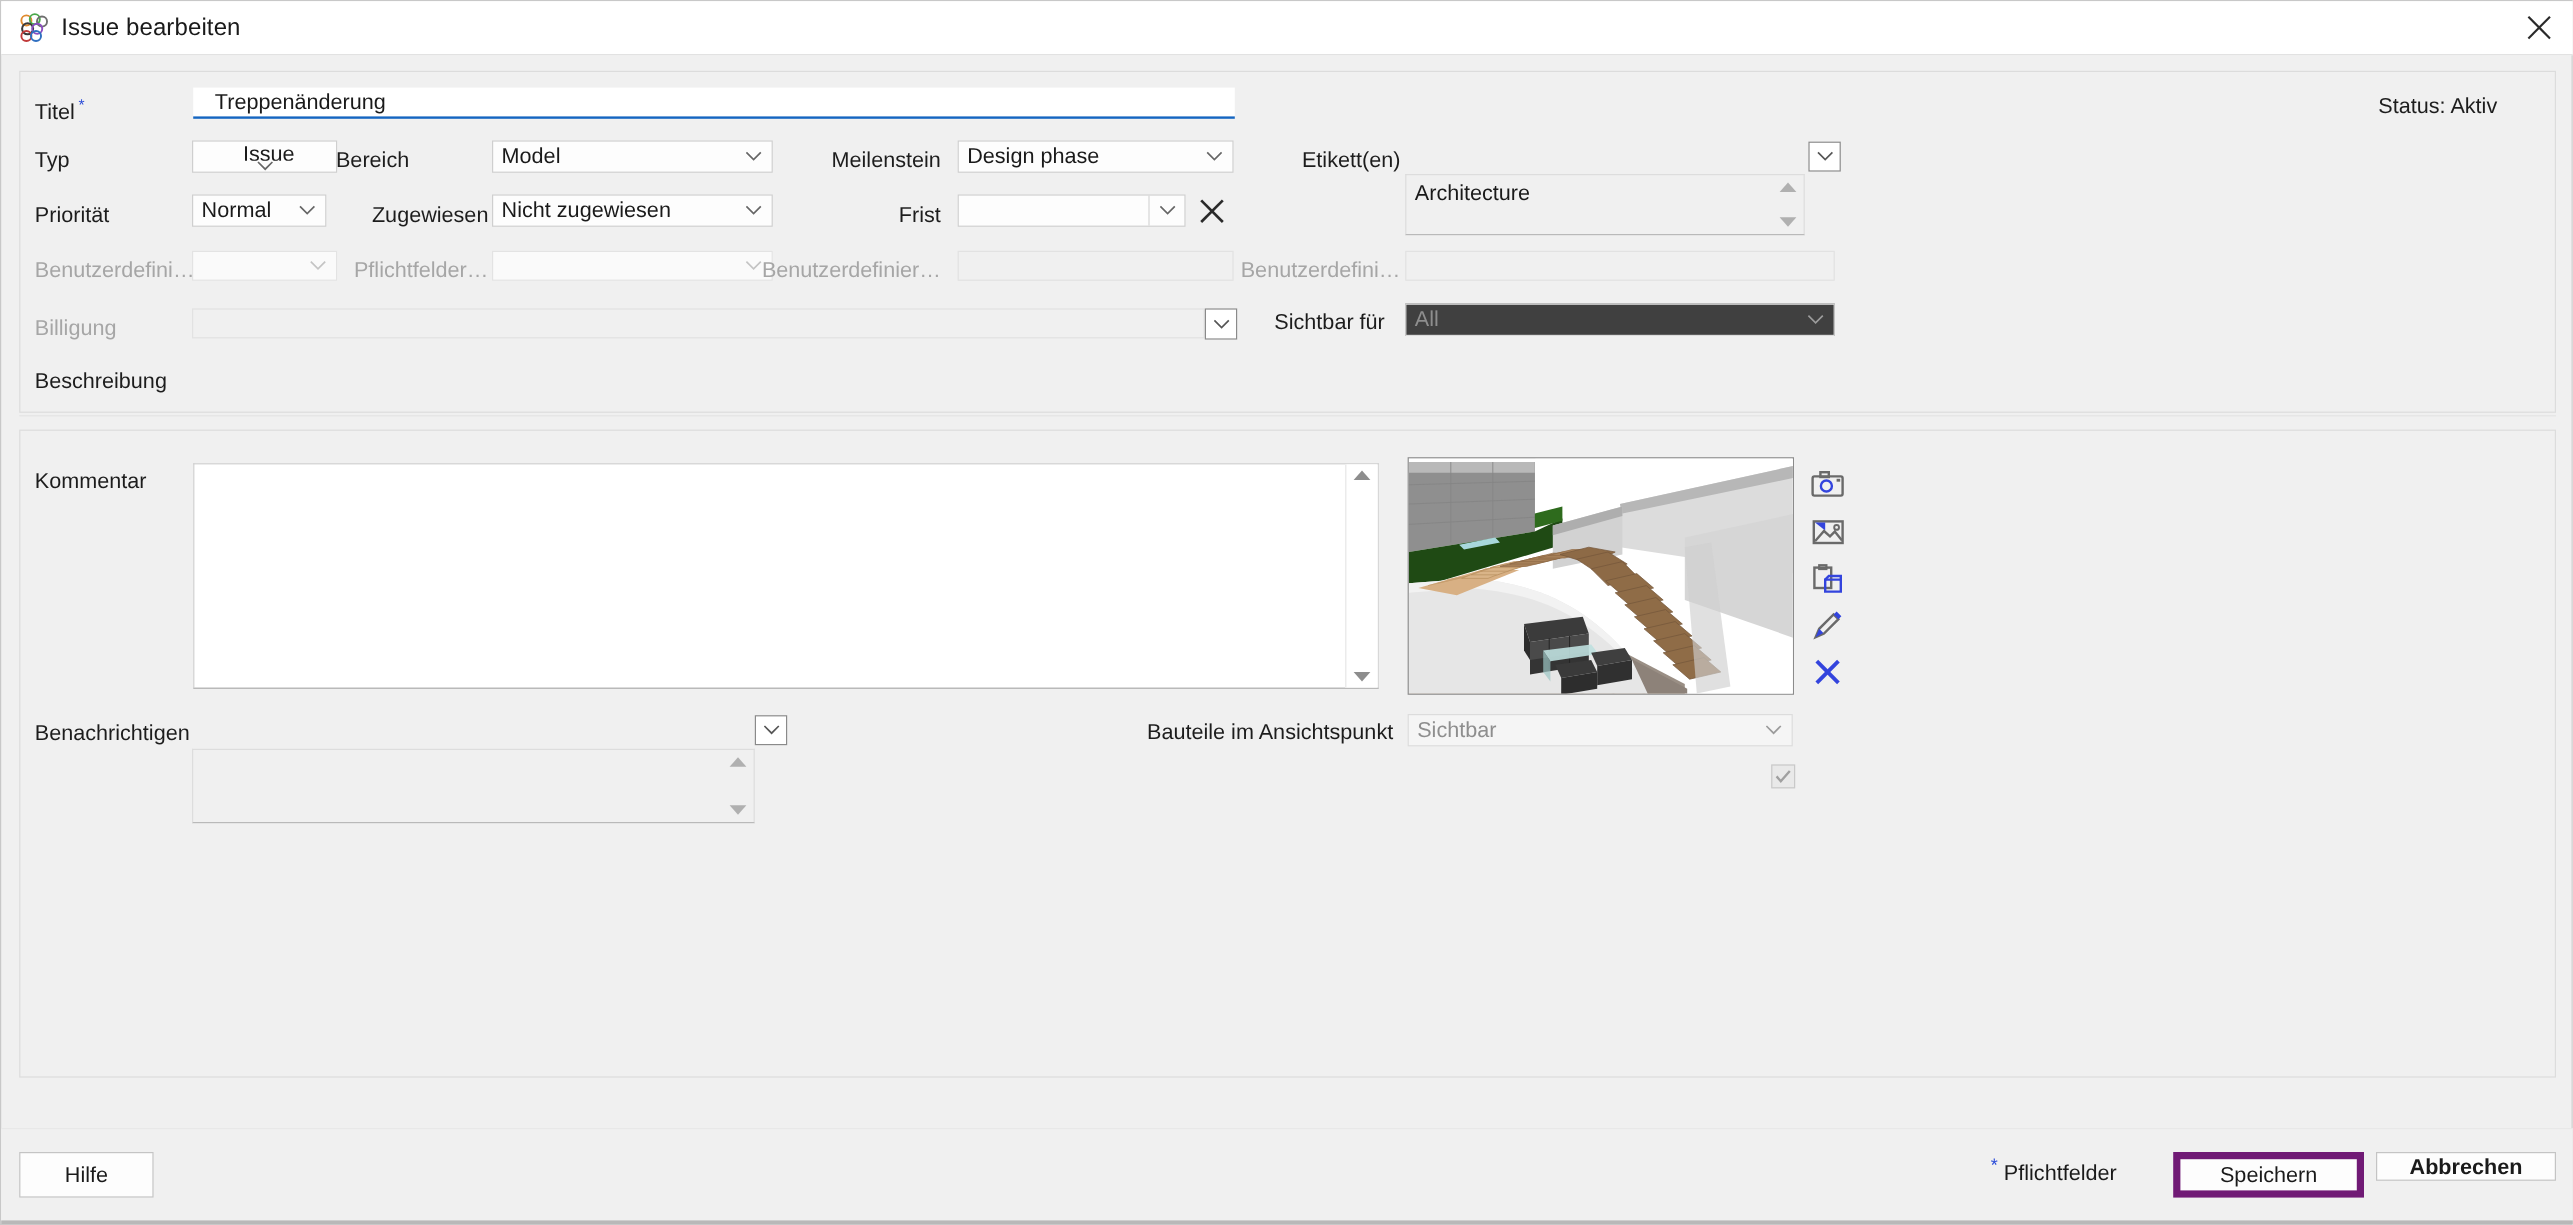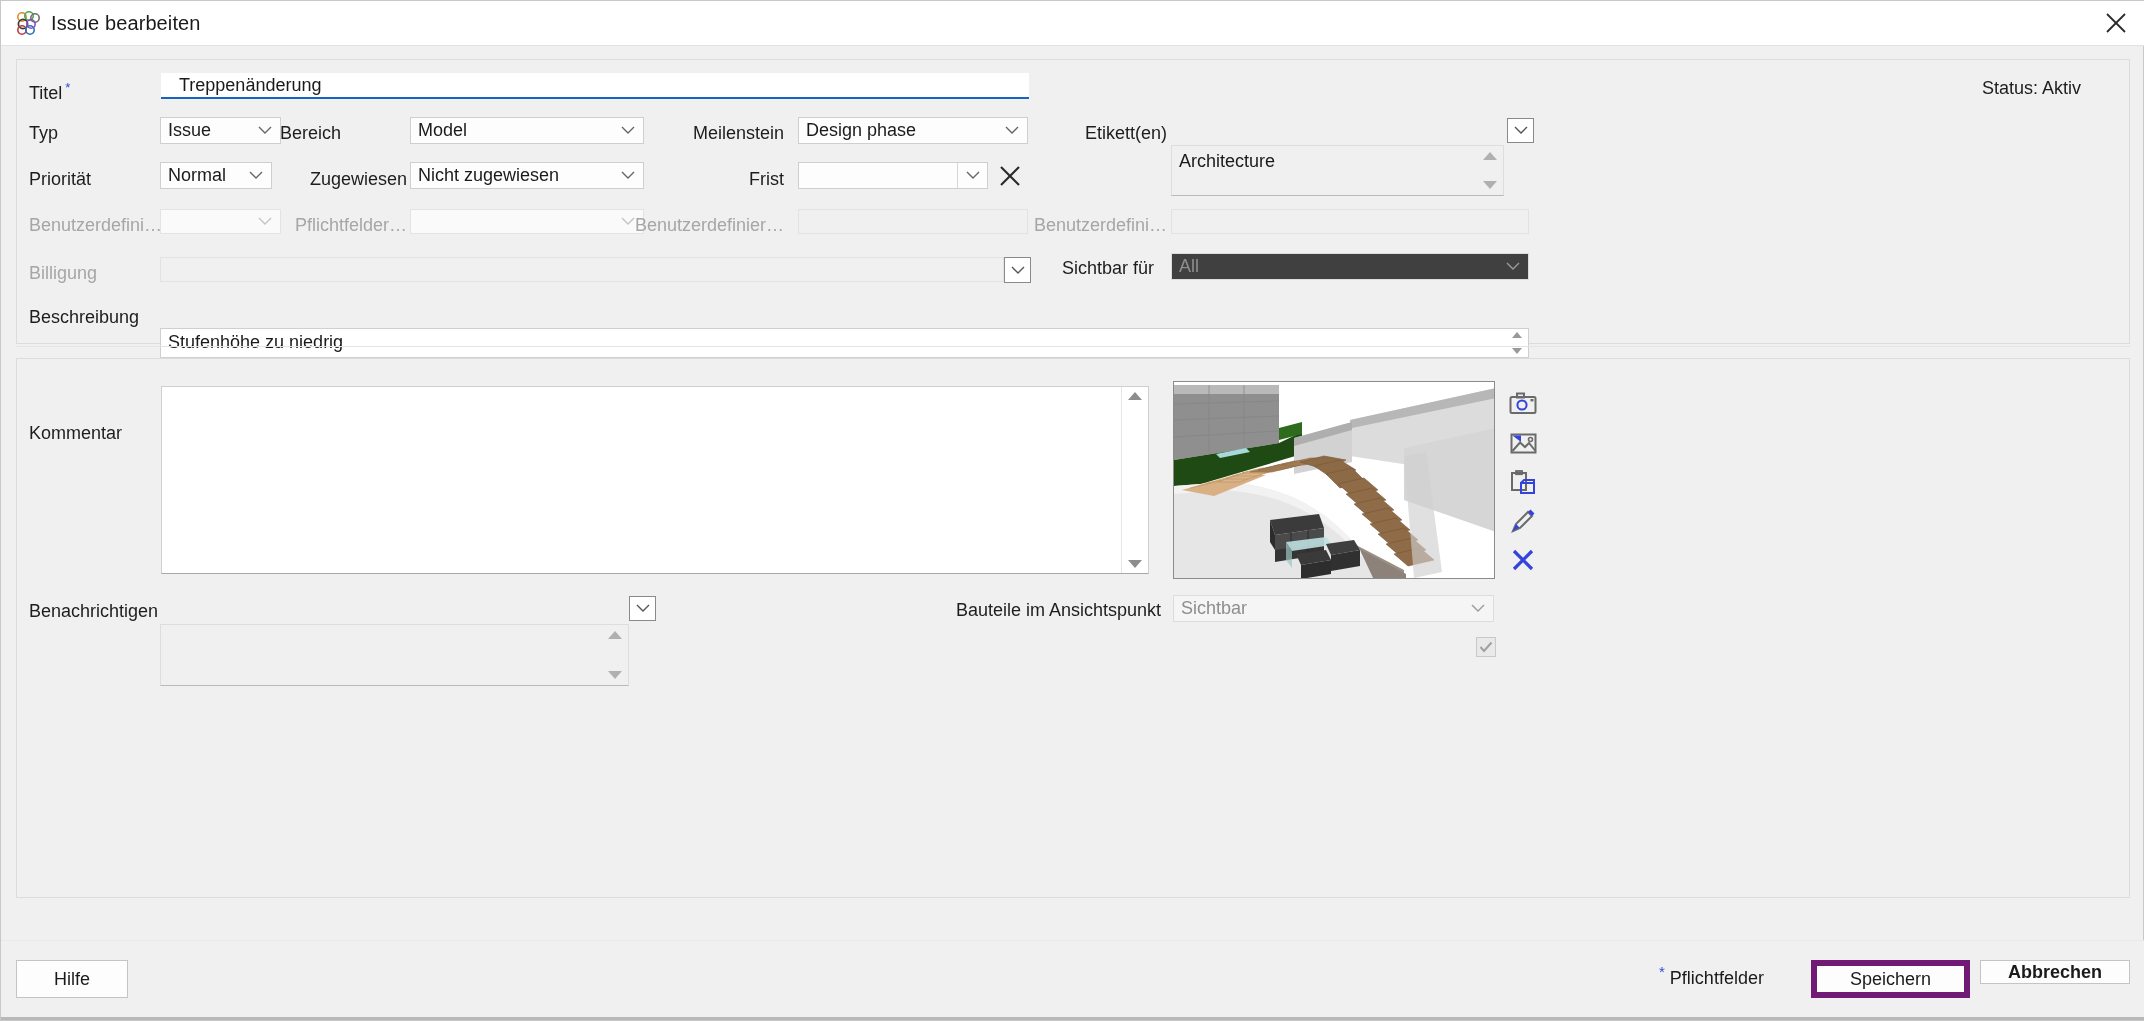--- a/index.html
+++ b/index.html
@@ -247,21 +247,21 @@
   <div class="panel" id="panel-top"></div>
 
   <div class="lbl" style="left:28px; top:76px;">
     <span>Titel</span><span class="req-star">*</span>
   </div>
   <input class="tf focused" style="left: 160px; top: 72px; width: 868px; height: 26px;" value="Treppenänderung">
 
   <div class="lbl" style="left:1852px; top:76px; width:228px; text-align:right;">Status: Aktiv</div>
 
   <div class="lbl" style="left:28px; top:121px;">Typ</div>
-  <div class="combo" style="left:159px; top:116px; width:121px; height:27px;">
+  <div class="combo" style="left:159px; top:116px; width:121px; height:27px;flex-direction:column;">
     <span class="val">Issue</span>
     <span class="chev">
       <svg width="14" height="9" viewBox="0 0 14 9">
           <polyline points="1,1 7,7 13,1" fill="none" class="chev-g" stroke-width="1.4"></polyline>
         </svg>
     </span>
   </div>
 
   <div class="lbl" style="left:240px; top:121px; width:100px; text-align:right;">Bereich</div>
   <div class="combo" style="left:409px; top:116px; width:234px; height:27px;">
@@ -371,33 +371,26 @@
   <div class="combo flatwhite" style="left:1170px; top:252px; width:358px; height:27px; border-color:#dcdcdc; background:#404040; color:#8e8e8e;">
     <span class="val">All</span>
     <span class="chev">
       <svg width="14" height="9" viewBox="0 0 14 9">
           <polyline points="1,1 7,7 13,1" fill="none" stroke="#9b9b9b" stroke-width="1.4"></polyline>
         </svg>
     </span>
   </div>
 
   <div class="lbl" style="left:28px; top:305px;">Beschreibung</div>
-  <div class="listbox" style="left:159px; top:299px; width:1369px; height:30px; background:#ffffff; border-color:#cfcfcf;">
-    <div class="item" style="padding-top:3px;">Stufenhöhe zu niedrig</div>
-    <div class="spincol" style="width:22px; padding:3px 0;">
-      <div class="tri up" style="border-bottom-color:#999; border-left-width:5px; border-right-width:5px; border-bottom-width:6px;"></div>
-      <div class="tri down" style="border-top-color:#999; border-left-width:5px; border-right-width:5px; border-top-width:6px;"></div>
-    </div>
-  </div>
 
   <div class="hr-sep"></div>
 
   <div class="panel" id="panel-mid"></div>
 
-  <div class="lbl" style="left:28px; top:389px;margin-top:32px;">Kommentar</div>
+  <div class="lbl" style="left:28px; top:389px;">Kommentar</div>
   <div id="comment-box">
     <div id="comment-scroll">
       <div class="tri up-dark"></div>
       <div class="tri down-dark"></div>
     </div>
   </div>
 
   <div id="thumb">
     <svg viewBox="0 0 322 198" preserveAspectRatio="none" aria-hidden="true">
       <rect x="0" y="0" width="322" height="198" fill="#ffffff"></rect>

